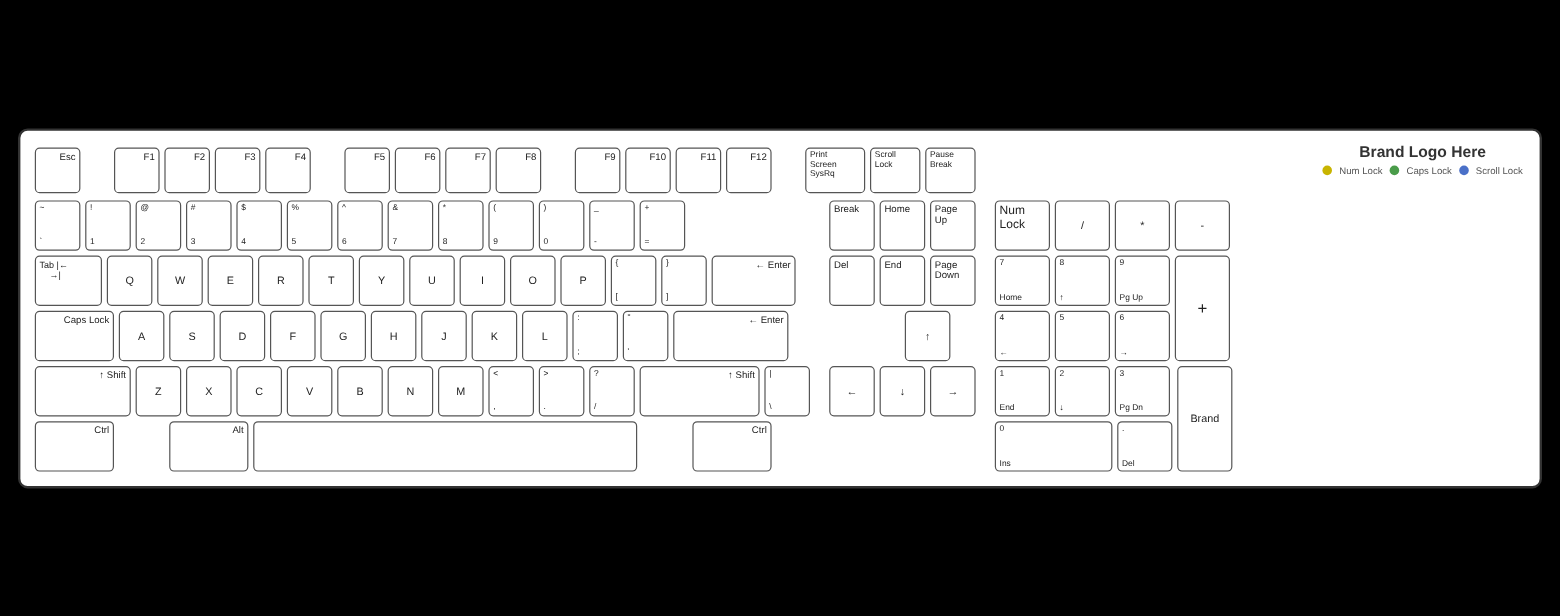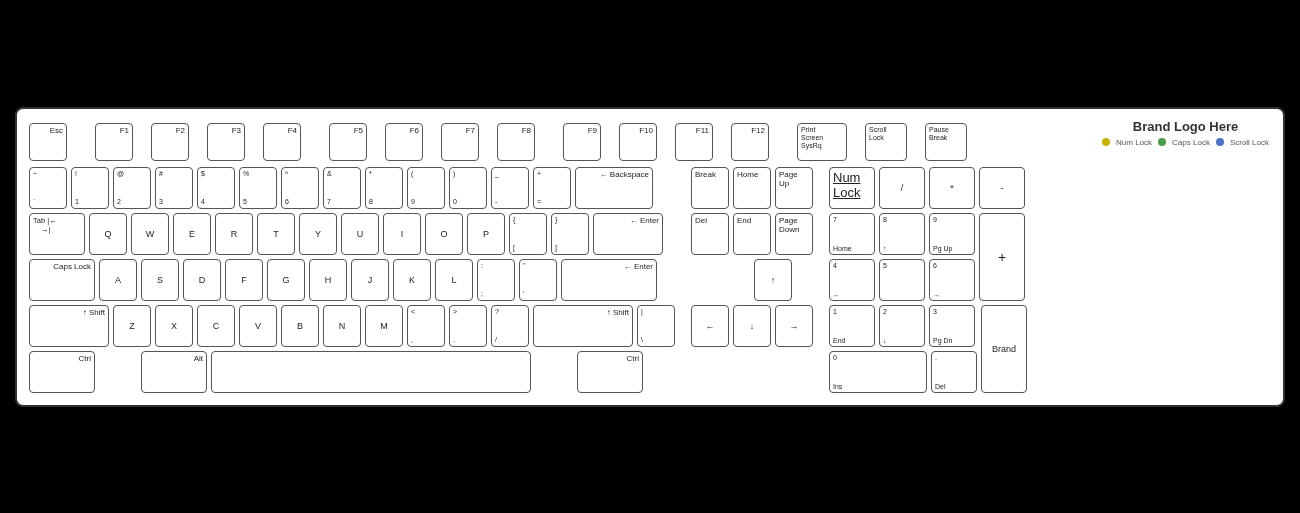--- a/index.html
+++ b/index.html
@@ -107,21 +107,21 @@
 
     .nav-section {
       display: flex;
       flex-direction: column;
       gap: 4px;
       margin-left: 8px;
     }
 
     .fn-group {
       display: flex;
-      gap: 18px;
+      gap: 4px;
     }
 
     .key-sym-top { font-size: 7px; line-height: 1.1; }
     .key-sym-bot { font-size: 7px; line-height: 1.1; }
 
     .tall-key {
       height: 88px;
     }
   </style>
 </head>
@@ -254,23 +254,20 @@
           <span class="key-sym-bot" style="margin-top:auto;">0</span>
         </div>
         <div class="key w-u h-std">
           <span class="key-sym-top">_</span>
           <span class="key-sym-bot" style="margin-top:auto;">-</span>
         </div>
         <div class="key w-u h-std">
           <span class="key-sym-top">+</span>
           <span class="key-sym-bot" style="margin-top:auto;">=</span>
         </div>
-        <div class="key w-backspace h-std">
-          <span class="key-label">← Backspace</span>
-        </div>
       </div>
 
       <div class="kb-row">
         <div class="key w-tab h-std">
           <span style="font-size:7.5px;">Tab  |←<br>&nbsp;&nbsp;&nbsp;&nbsp;→|</span>
         </div>
         <div class="key w-u h-std">
             <span class="key-center">Q</span>
           </div>
         <div class="key w-u h-std">
@@ -457,21 +454,21 @@
         <div class="key w-u h-std">
             <span class="key-center">→</span>
           </div>
       </div>
     </div>
 
     <div style="margin-left:8px;">
 
       <div style="display:flex;gap:4px;margin-bottom:4px;">
         <div class="key w-num h-std">
-            <span style="font-size:13px;line-height:1.2;text-decoration:underline;">Num<br>Lock</span>
+            <span style="font-size:10px;line-height:1.2;">Num<br>Lock</span>
           </div>
         <div class="key w-num h-std">
             <span class="key-center">/</span>
           </div>
         <div class="key w-num h-std">
             <span class="key-center">*</span>
           </div>
         <div class="key w-num h-std">
             <span class="key-center">-</span>
           </div>

